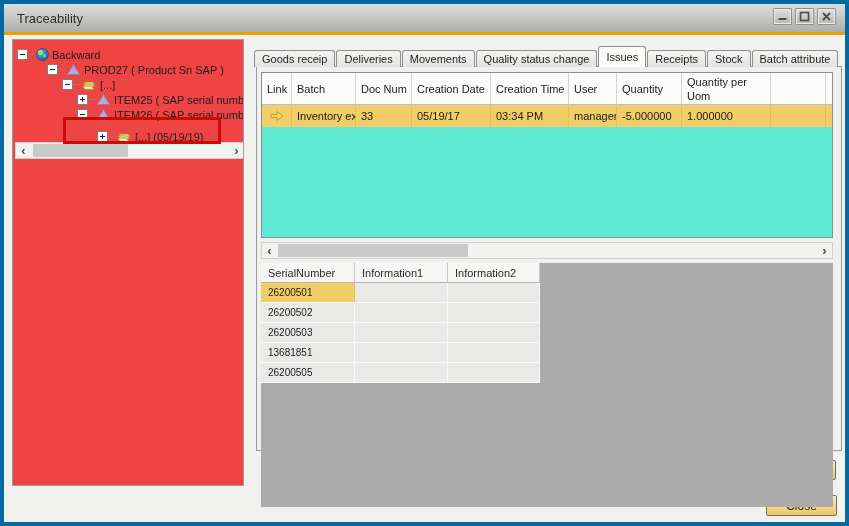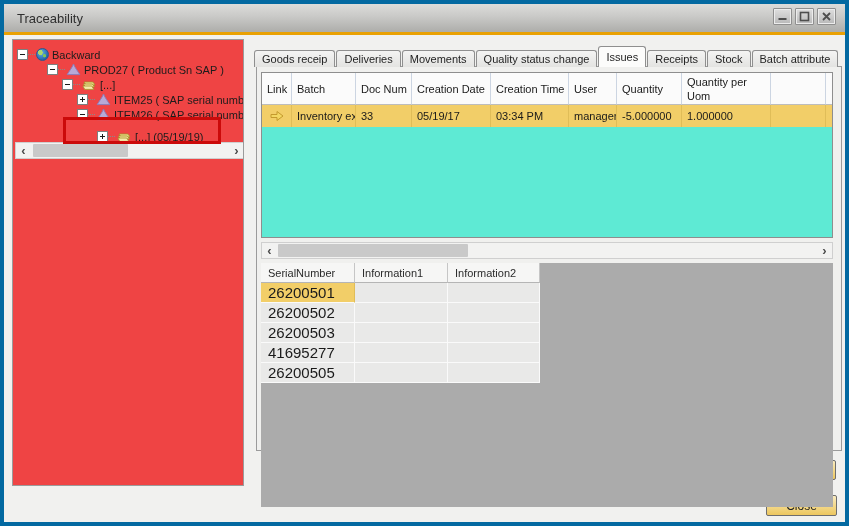--- a/index.html
+++ b/index.html
@@ -64,21 +64,21 @@
   .g1-row .cell.link{justify-content:center;padding-left:0;}
   
   .issues-hscroll{position:absolute;left:4px;top:175px;width:572px;}
   
   .serial-area{position:absolute;left:4px;top:196px;width:572px;height:244px;background:#ababab;}
   .grid2{position:absolute;left:0;top:0;width:279px;}
   .g2-header,.g2-row{display:grid;grid-template-columns:94px 93px 92px;text-align:center;}
   .g2-header .hcell{height:20px;background:#f6f6f5;border-right:1px solid #c6c6c6;border-bottom:1px solid #b5b5b5;
     font-size:11px;color:#2b2b2b;display:flex;align-items:center;padding-left:7px;}
   .g2-row .cell{height:20px;background:#e9e9e8;border-right:1px solid #fafafa;border-bottom:1px solid #fafafa;
-    font-size:15px;color:#1a1a1a;display:flex;align-items:center;padding-left:7px;}
+    font-size:10px;color:#1a1a1a;display:flex;align-items:center;padding-left:7px;}
   .g2-row .cell.hl{background:#f2ce68;border-right-color:#e0bd58;}
   
   .gold-btn{position:absolute;border:1px solid #6e6e6e;border-radius:2px;font-size:12px;color:#222;
     background:linear-gradient(180deg,#f9ebc0 0%,#f3d98c 50%,#edc75f 100%);
     display:flex;align-items:center;justify-content:center;cursor:default;}
   .btn-copy{left:692px;top:456px;width:140px;height:20px;}
   .btn-close{left:762px;top:491px;width:71px;height:21px;}
 </style>
 </head>
 <body>
@@ -255,21 +255,21 @@
           <div class="cell">26200502</div>
           <div class="cell"></div>
           <div class="cell"></div>
         </div>
         <div class="g2-row">
           <div class="cell">26200503</div>
           <div class="cell"></div>
           <div class="cell"></div>
         </div>
         <div class="g2-row">
-          <div class="cell">41695277</div>
+          <div class="cell">13681851</div>
           <div class="cell"></div>
           <div class="cell"></div>
         </div>
         <div class="g2-row">
           <div class="cell">26200505</div>
           <div class="cell"></div>
           <div class="cell"></div>
         </div>
       </div>
     </div>

